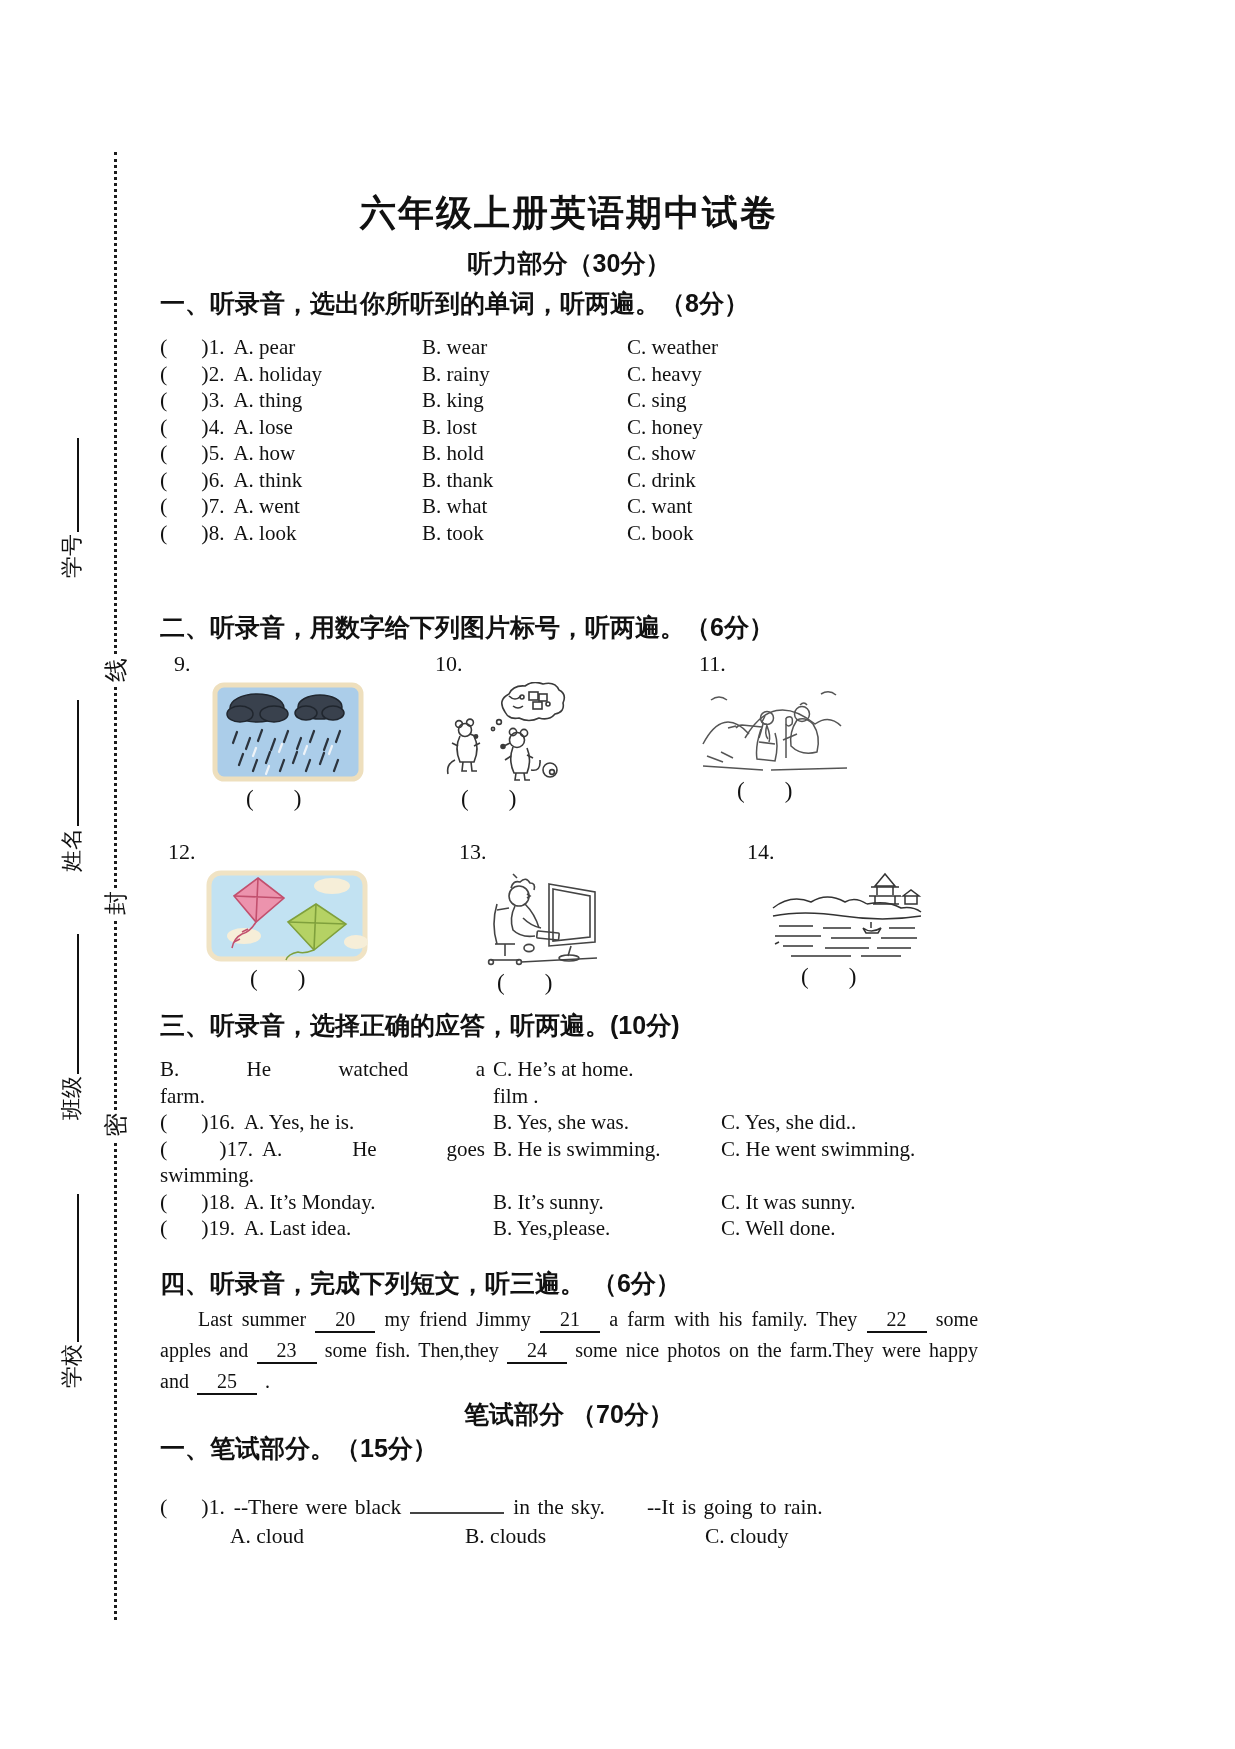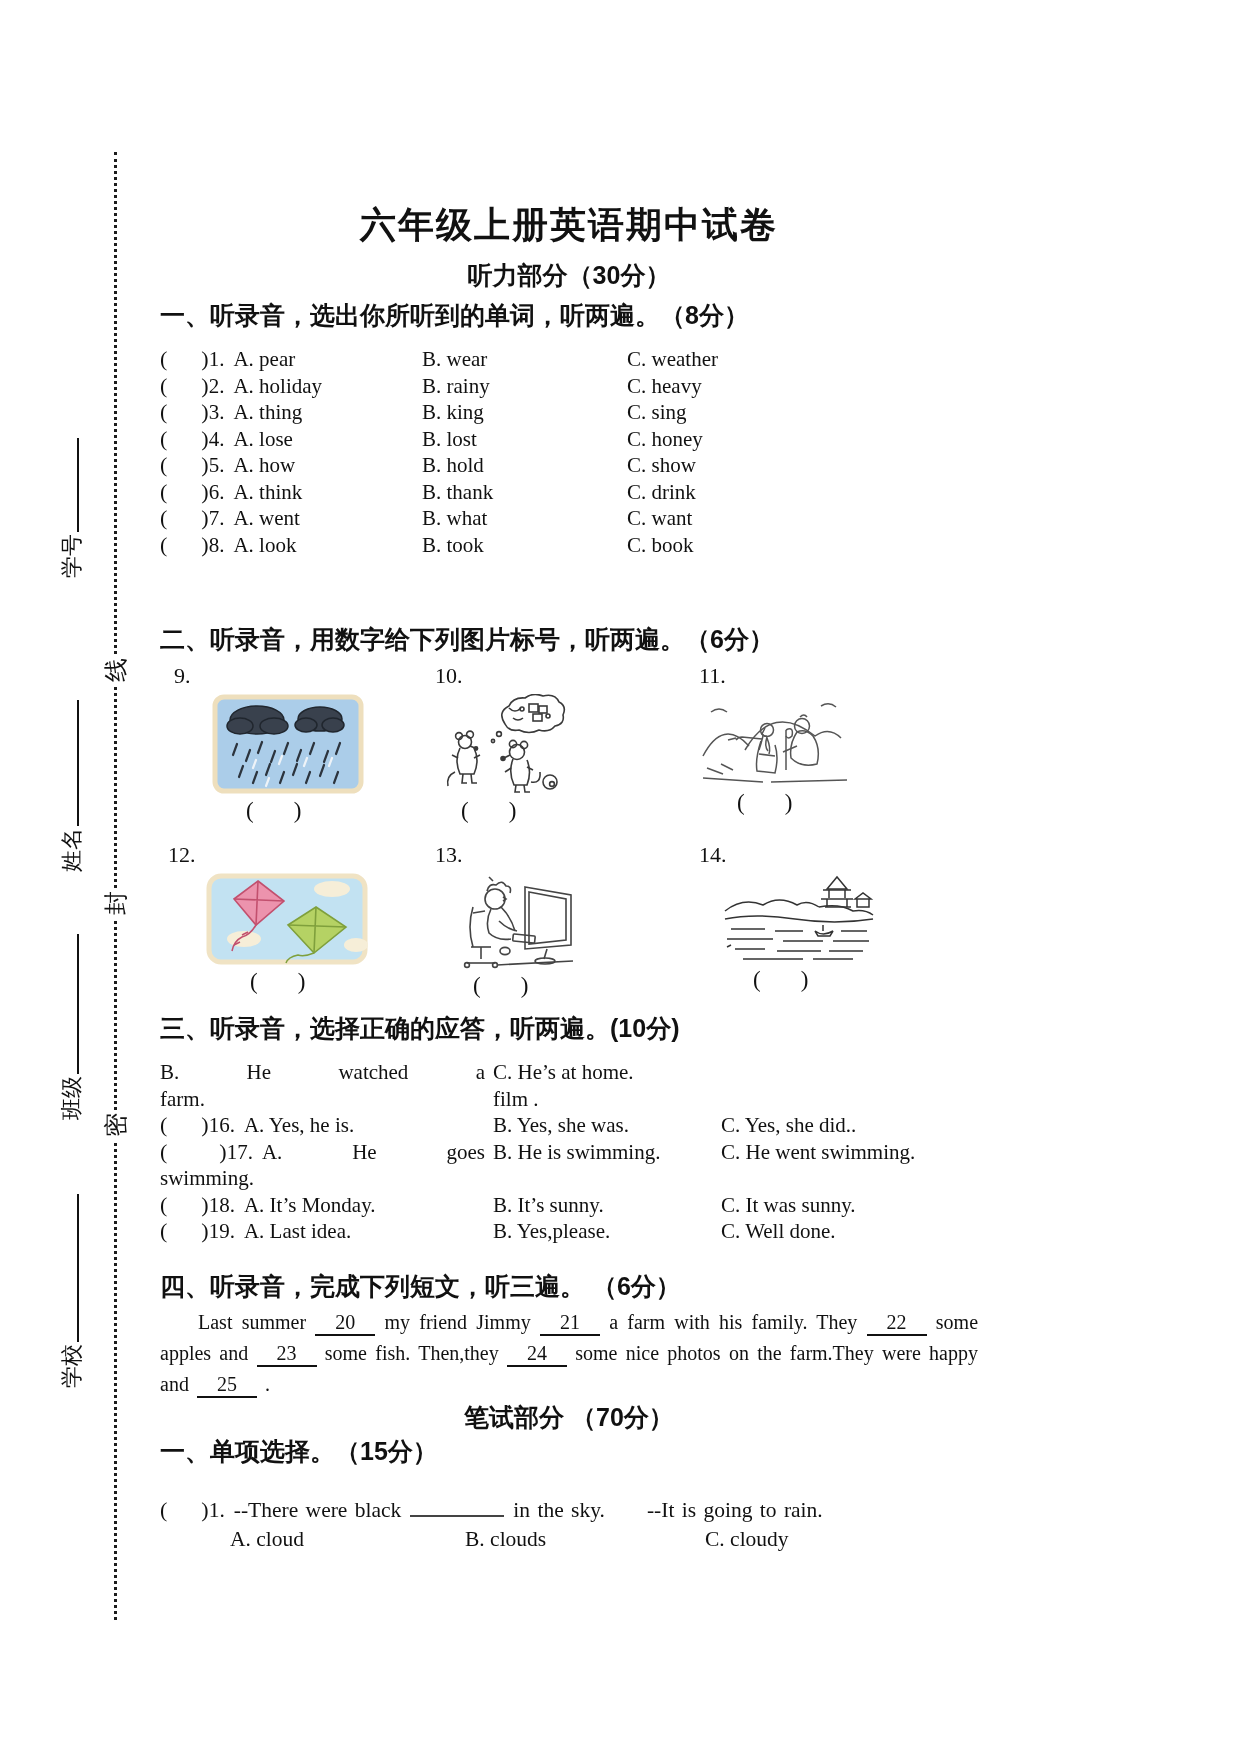--- a/index.html
+++ b/index.html
@@ -12,38 +12,38 @@
   .seal-char{position:absolute;left:101px;width:30px;text-align:center;
              font-family:"Liberation Sans",sans-serif;font-size:24px;color:#111;
              background:#fff;transform:rotate(-90deg);padding:2px 0;}
   .side-field{position:absolute;left:57px;transform:rotate(-90deg);transform-origin:0 0;
               font-family:"Liberation Sans",sans-serif;font-size:22px;color:#111;
               white-space:nowrap;}
   .side-field .fblank{display:inline-block;border-bottom:2px solid #111;height:17px;
               margin-left:2px;}
 
   
-  .main{position:absolute;left:160px;top:202px;width:818px;}
+  .main{position:absolute;left:160px;top:190px;width:818px;}
   .doc-title{font-family:"Liberation Sans",sans-serif;font-weight:bold;font-size:36px;
              text-align:center;letter-spacing:2px;line-height:46px;}
   .part-title{font-family:"Liberation Sans",sans-serif;font-weight:bold;font-size:25px;
              text-align:center;margin-top:12px;line-height:30px;}
   .sec-head{font-family:"Liberation Sans",sans-serif;font-weight:bold;font-size:25px;
              margin-top:10px;line-height:30px;}
 
   .items1{margin-top:16px;font-size:21px;}
   .row1{display:grid;grid-template-columns:262px 205px 1fr;line-height:26.5px;}
   .slot .par{font-size:22px;}
   .slot .gap{display:inline-block;width:34px;}
   .inum{margin-right:9px;}
 
   
   .pics{margin-top:66px;}
   .pic-grid{display:grid;grid-template-columns:275px 240px 1fr;margin-top:8px;}
-  .pic-grid.second{margin-top:17px;}
+  .pic-grid.second{margin-top:26px;gap:24px;}
   .pic-num{font-size:22px;line-height:28px;}
   .pic-box{margin-top:4px;}
   .pic-paren{font-size:23px;margin-top:4px;}
   .pic-paren .gap{display:inline-block;width:40px;}
   svg.lineart{display:block;}
 
   
   .items3{margin-top:16px;font-size:21px;}
   .row3{display:grid;grid-template-columns:333px 228px 1fr;line-height:26.5px;}
   .spread{text-align:justify;text-align-last:justify;padding-right:8px;}
@@ -409,21 +409,21 @@
         <div><span class="slot"><span class="par">(</span><span class="gap"></span><span class="par">)</span></span><span class="inum">19.</span><span>A. Last idea.</span></div>
         <div>B. Yes,please.</div>
         <div>C. Well done.</div>
       </div>
     </div>
 
     <div class="sec-head" style="margin-top:26px">四、听录音，完成下列短文，听三遍。 （6分）</div>
     <div class="passage"><span>Last summer </span><span class="blank">20</span><span> my friend Jimmy </span><span class="blank">21</span><span> a farm with his family. They </span><span class="blank">22</span><span> some apples and </span><span class="blank">23</span><span> some fish. Then,they </span><span class="blank">24</span><span> some nice photos on the farm.They were happy and </span><span class="blank">25</span><span> .</span></div>
 
     <div class="part-title" style="margin-top:2px">笔试部分 （70分）</div>
-    <div class="sec-head" style="margin-top:4px">一、单项选择。（15分）</div>
+    <div class="sec-head" style="margin-top:4px">一、笔试部分。（15分）</div>
 
     <div class="q1">
       <span class="slot"><span class="par">(</span><span class="gap"></span><span class="par">)</span></span><span class="inum">1.</span><span>--There  were  black</span><span class="wblank"></span><span>in  the  sky.</span><span class="tail-gap"></span><span>--It is going to rain.</span>
     </div>
     <div class="opt-grid">
       <div>A.  cloud</div>
       <div>B.  clouds</div>
       <div>C.  cloudy</div>
     </div>
 

